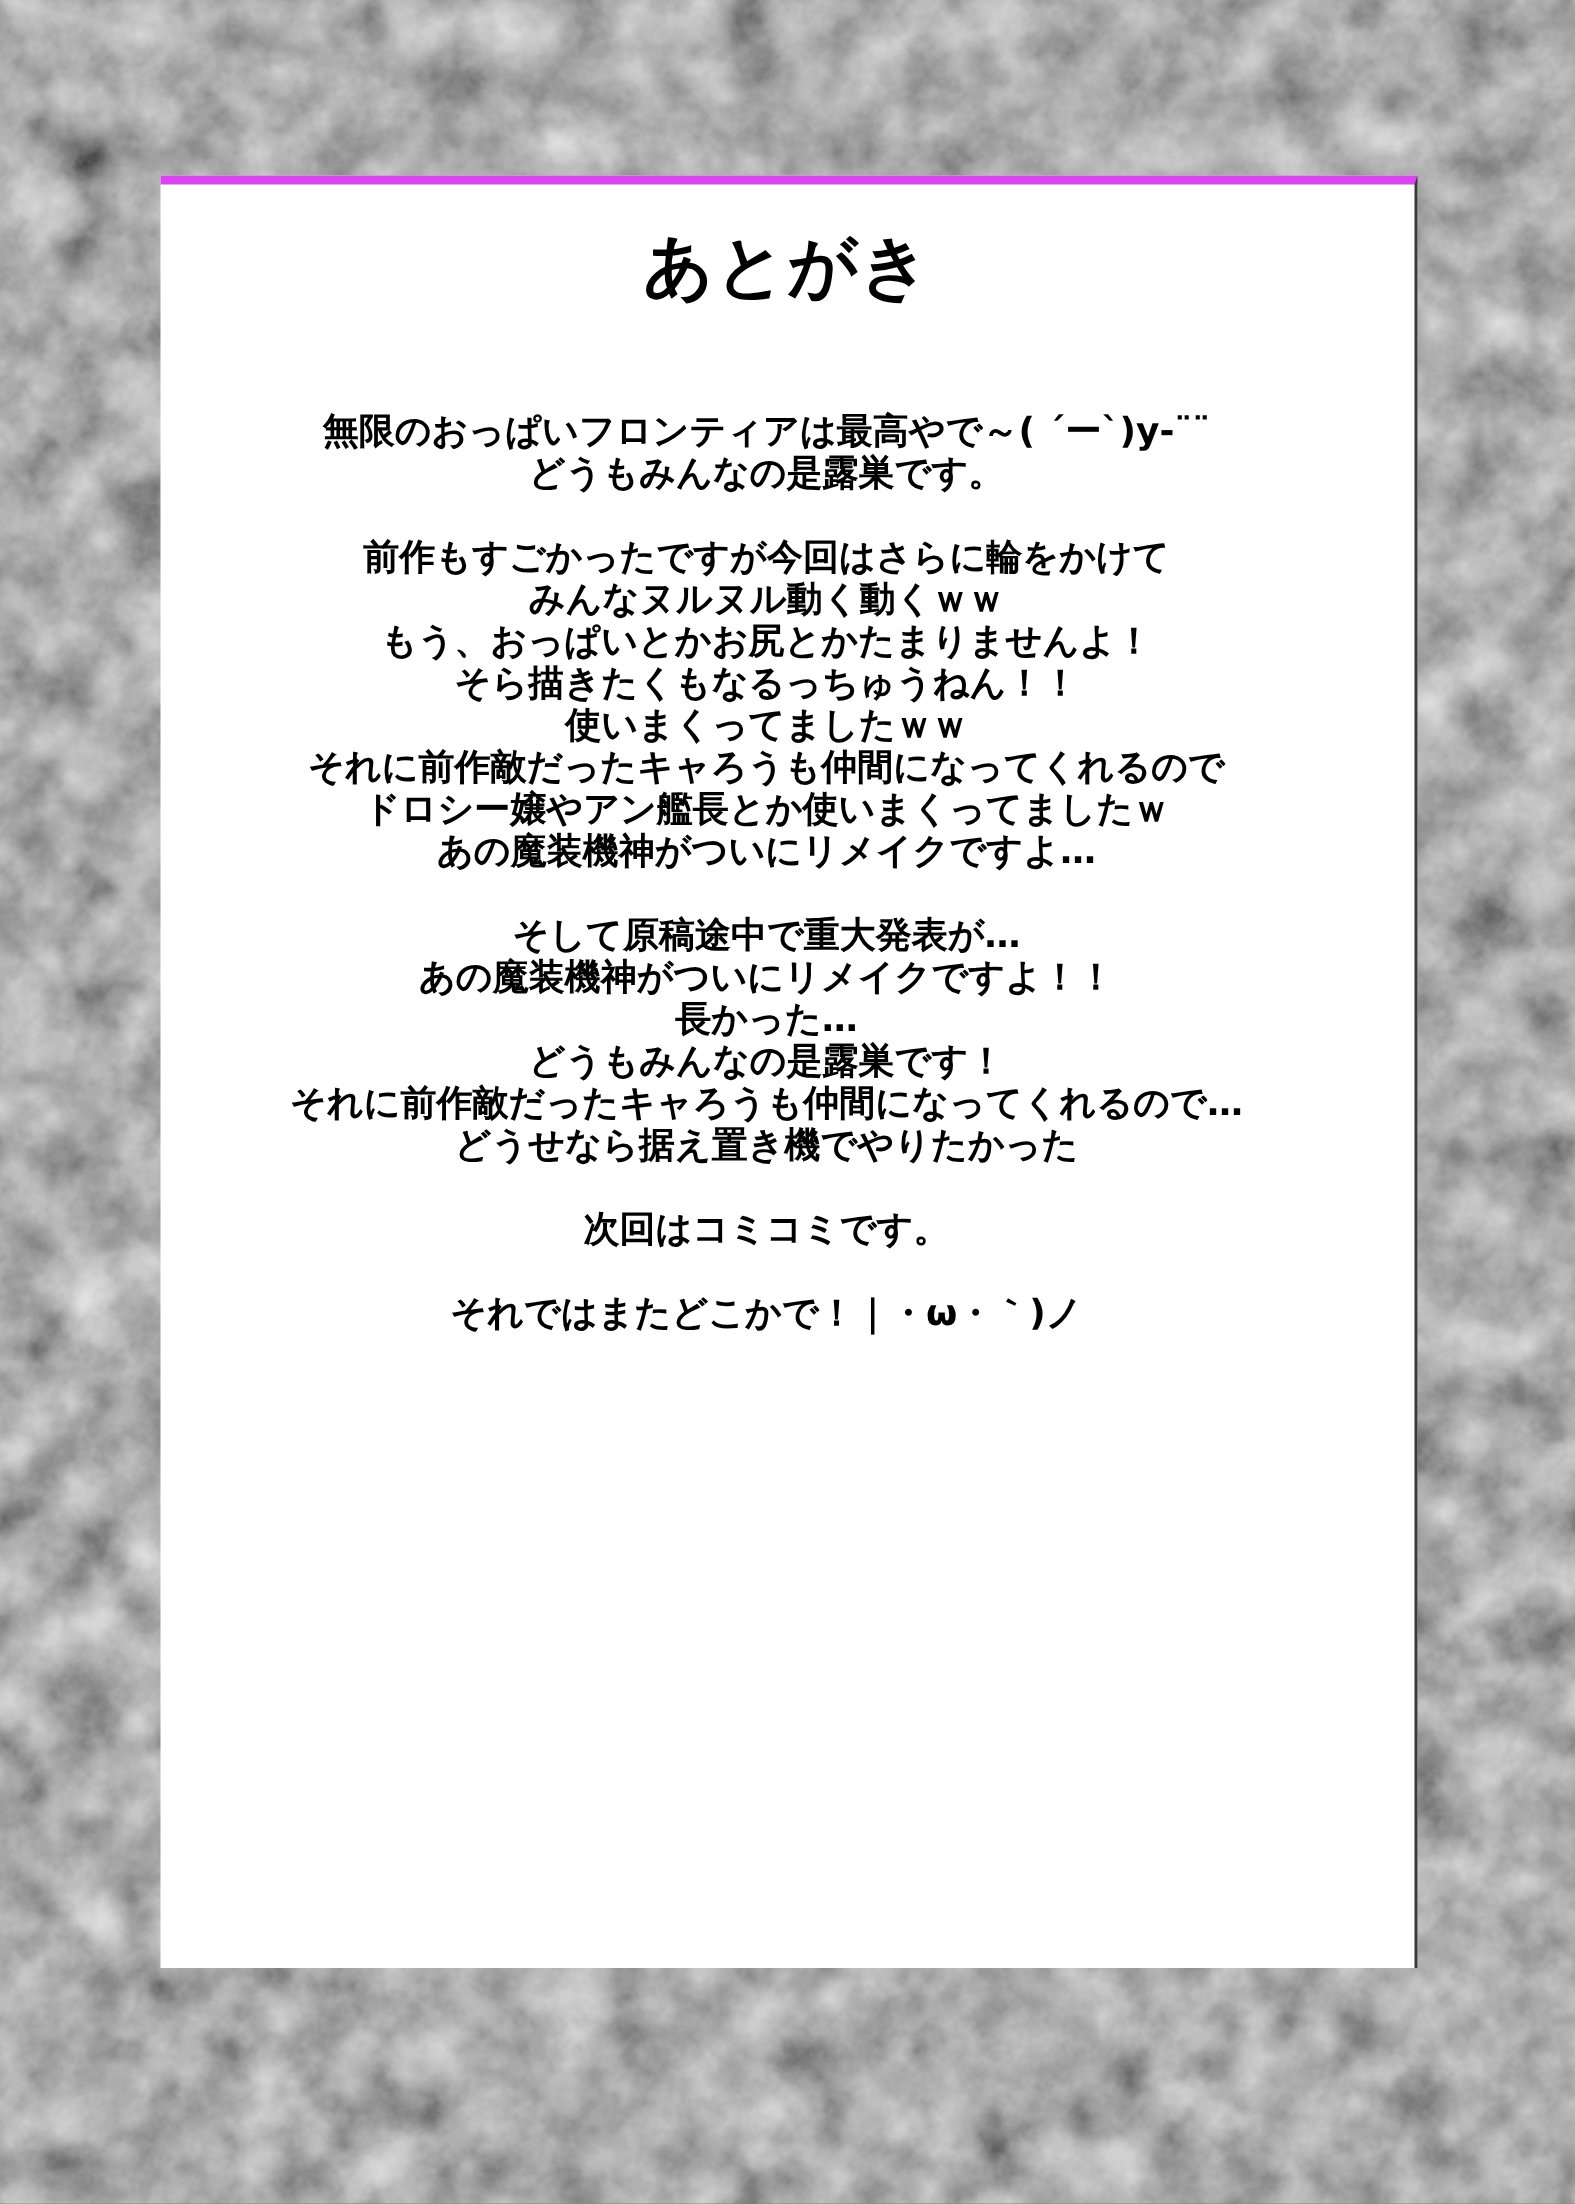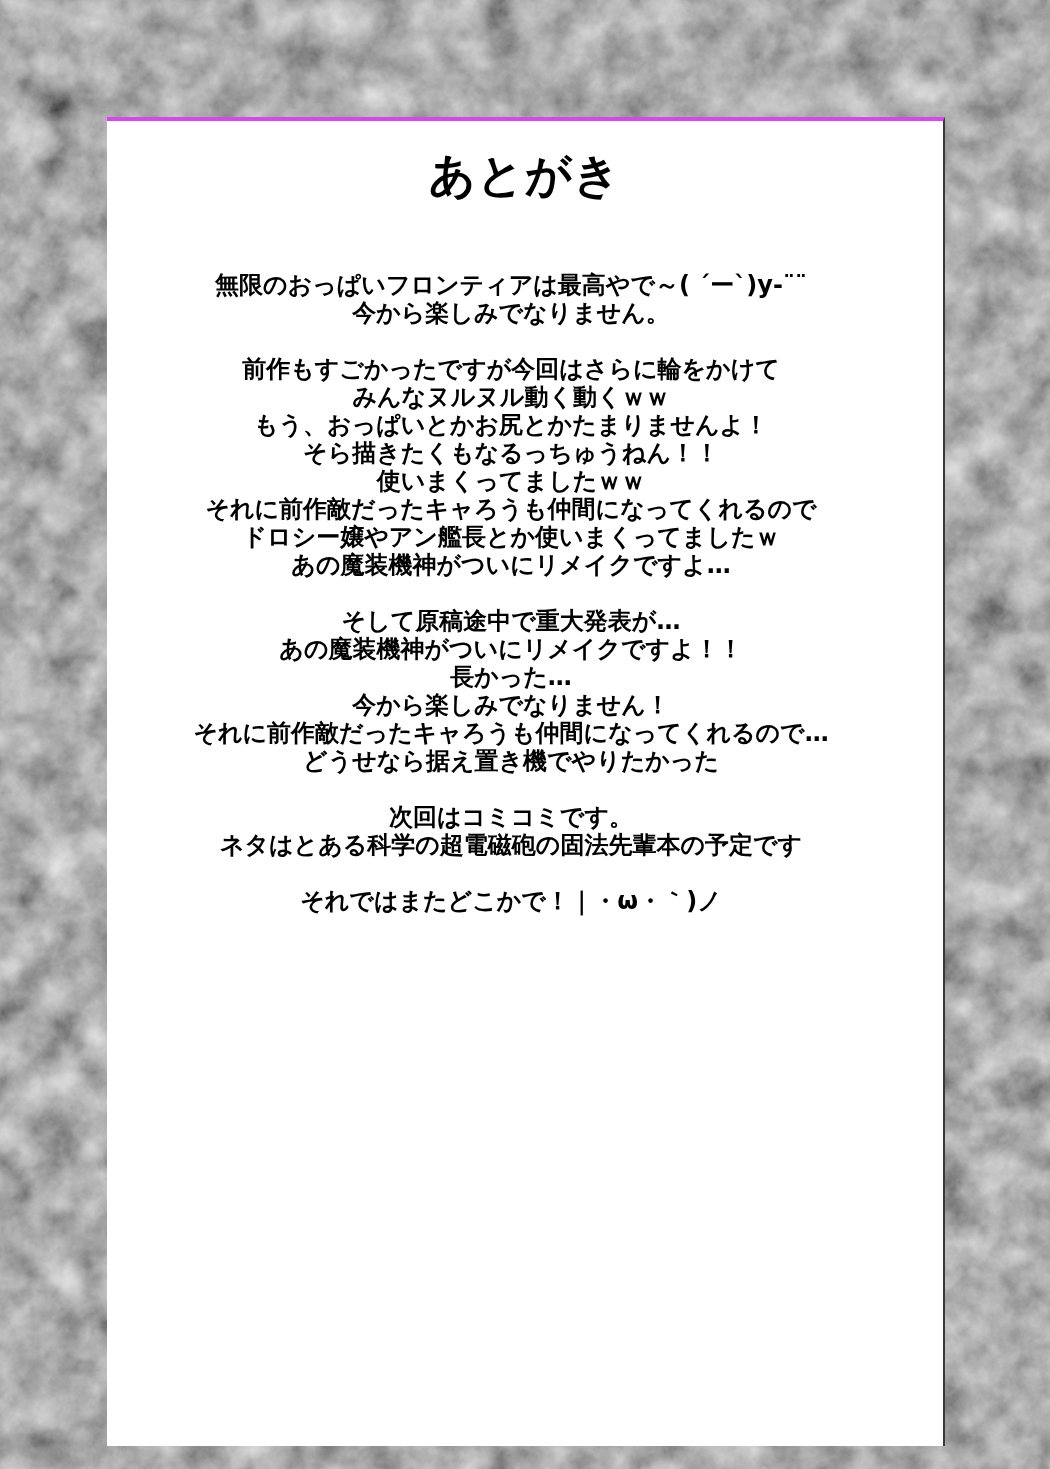--- a/index.html
+++ b/index.html
@@ -22,23 +22,23 @@
     top: 0;
     width: 1050px;
     height: 1469px;
     display: block;
   }
   .paper {
     position: absolute;
     left: 107px;
     top: 117px;
     width: 838px;
-    height: 1329px;
+    height: 1195px;
     background: #ffffff;
-    border-top: 4px solid #d946ef;
+    border-top: 6px solid #d946ef;
     border-right: 2px solid #383838;
     box-sizing: border-box;
     color: #000000;
   }
   .page-title {
     position: absolute;
     top: 24px;
     left: 0;
     width: 100%;
     margin: 0;
@@ -84,46 +84,45 @@
       </feComponentTransfer>
     </filter>
     <rect x="0" y="0" width="1050" height="1469" fill="#5f5f5f" filter="url(#grayNoise)"></rect>
   </svg>
 
   <div class="paper">
     <h1 class="page-title">あとがき</h1>
 
     <div class="body-text">
       <div class="ln">無限のおっぱいフロンティアは最高やで～( ´ー`)y-¨¨</div>
-      <div class="ln">今から楽しみでなりません。</div>
+      <div class="ln">どうもみんなの是露巣です。</div>
 
       <div class="gap"></div>
 
       <div class="ln">前作もすごかったですが今回はさらに輪をかけて</div>
       <div class="ln">みんなヌルヌル動く動くｗｗ</div>
       <div class="ln">もう、おっぱいとかお尻とかたまりませんよ！</div>
       <div class="ln">そら描きたくもなるっちゅうねん！！</div>
       <div class="ln">使いまくってましたｗｗ</div>
       <div class="ln">それに前作敵だったキャろうも仲間になってくれるので</div>
       <div class="ln">ドロシー嬢やアン艦長とか使いまくってましたｗ</div>
       <div class="ln">あの魔装機神がついにリメイクですよ…</div>
 
       <div class="gap"></div>
 
       <div class="ln">そして原稿途中で重大発表が…</div>
       <div class="ln">あの魔装機神がついにリメイクですよ！！</div>
       <div class="ln">長かった…</div>
-      <div class="ln">今から楽しみでなりません！</div>
+      <div class="ln">どうもみんなの是露巣です！</div>
       <div class="ln">それに前作敵だったキャろうも仲間になってくれるので…</div>
       <div class="ln">どうせなら据え置き機でやりたかった</div>
 
       <div class="gap"></div>
 
       <div class="ln">次回はコミコミです。</div>
-      <div class="ln">ネタはとある科学の超電磁砲の固法先輩本の予定です</div>
 
       <div class="gap"></div>
 
       <div class="ln">それではまたどこかで！｜・ω・｀)ノ</div>
     </div>
   </div>
 
 </div>
 
 </body></html>

